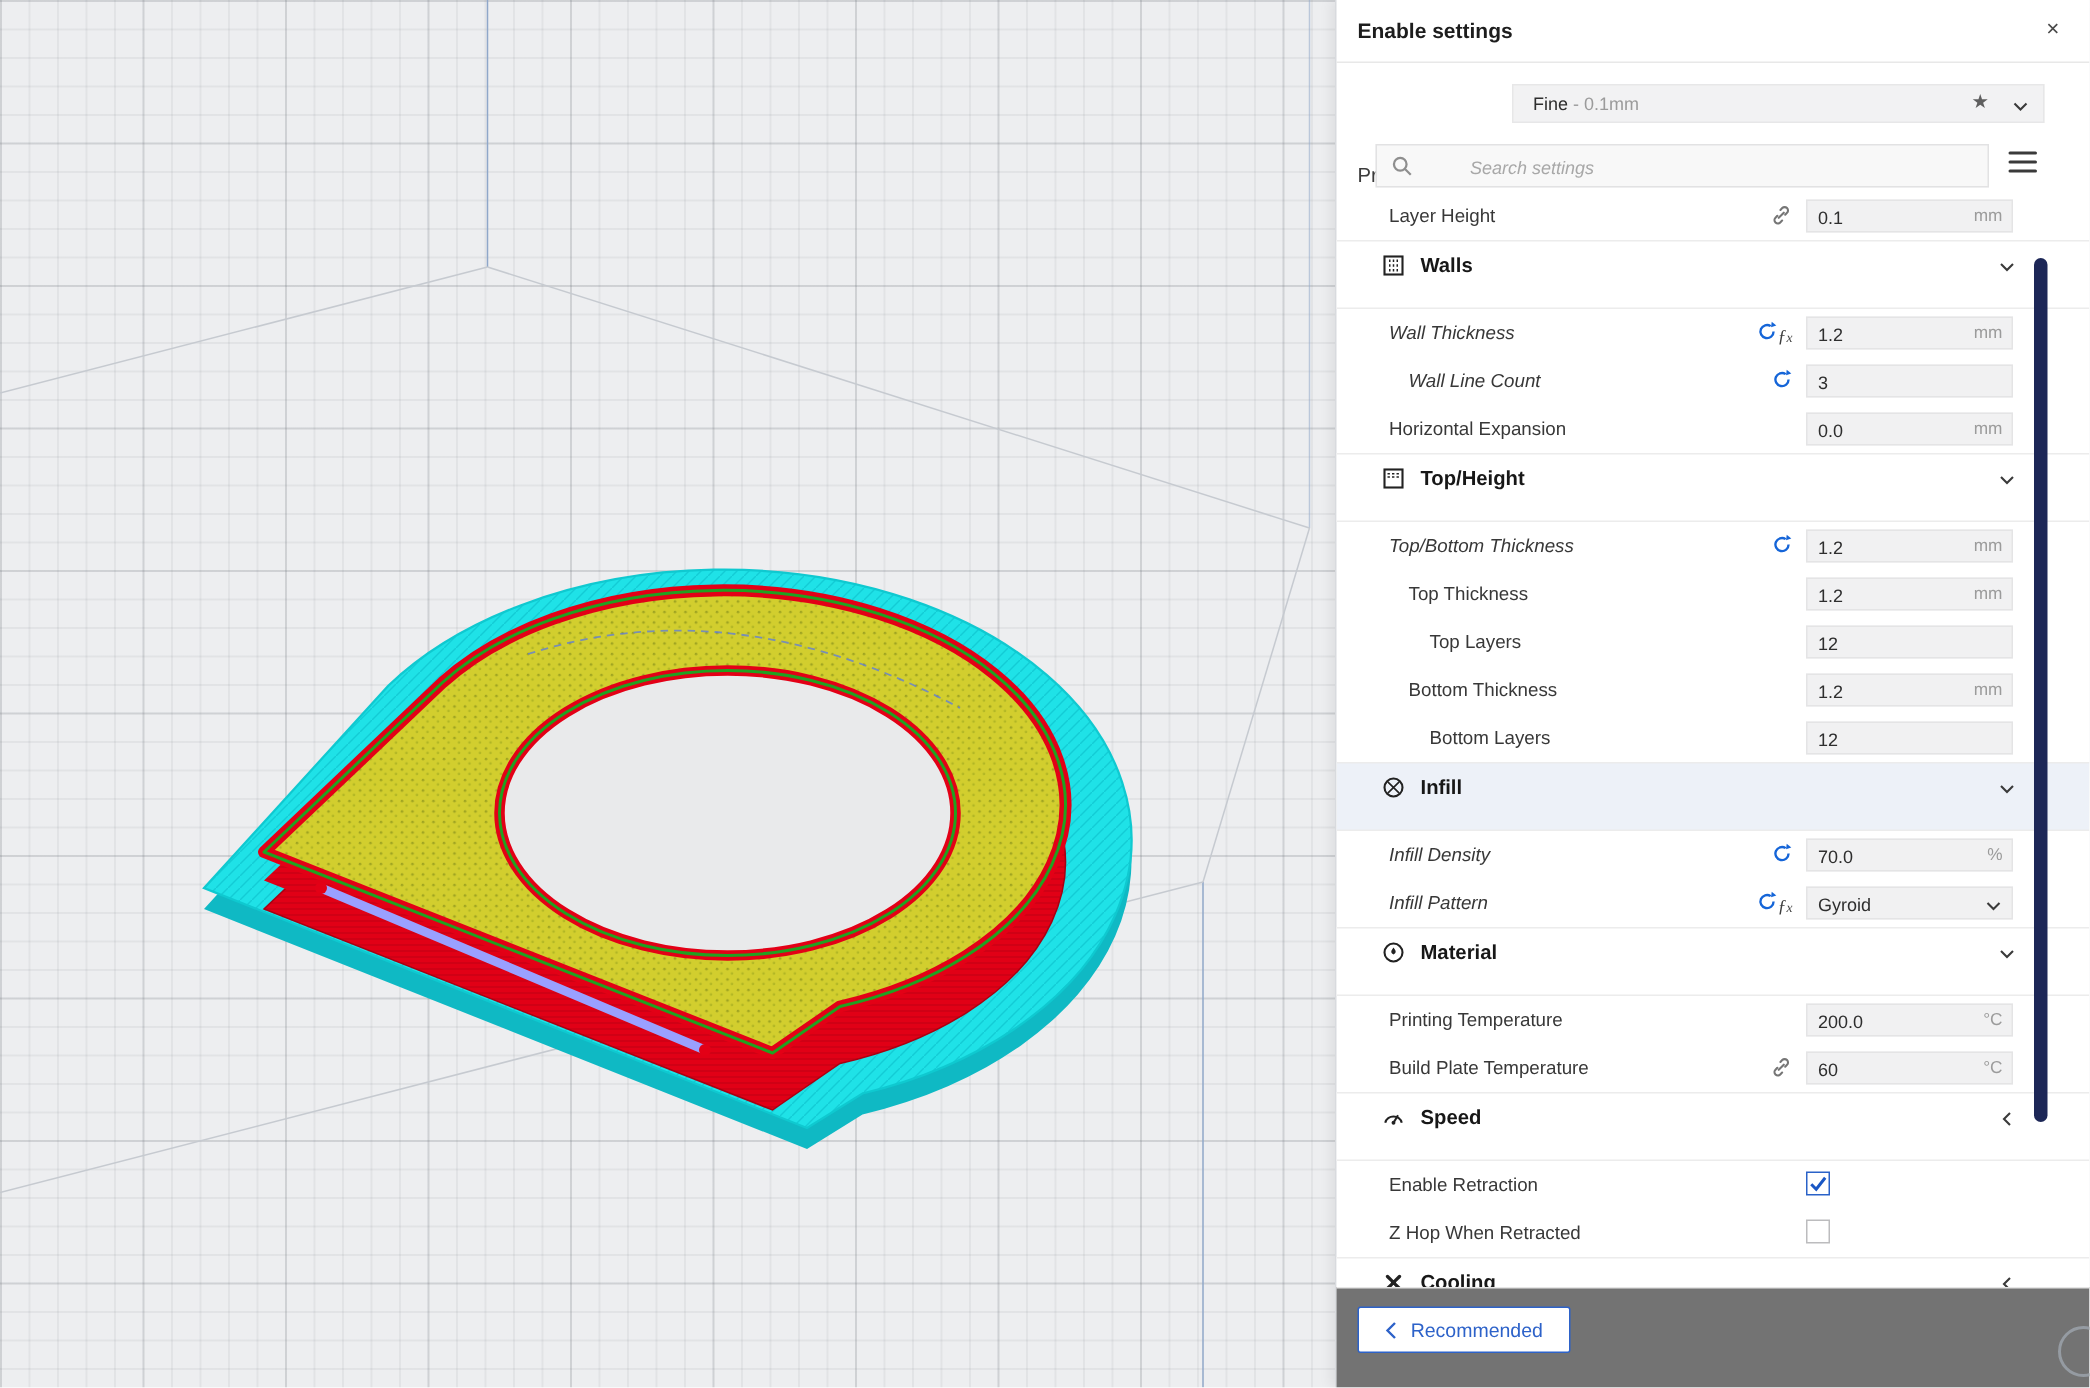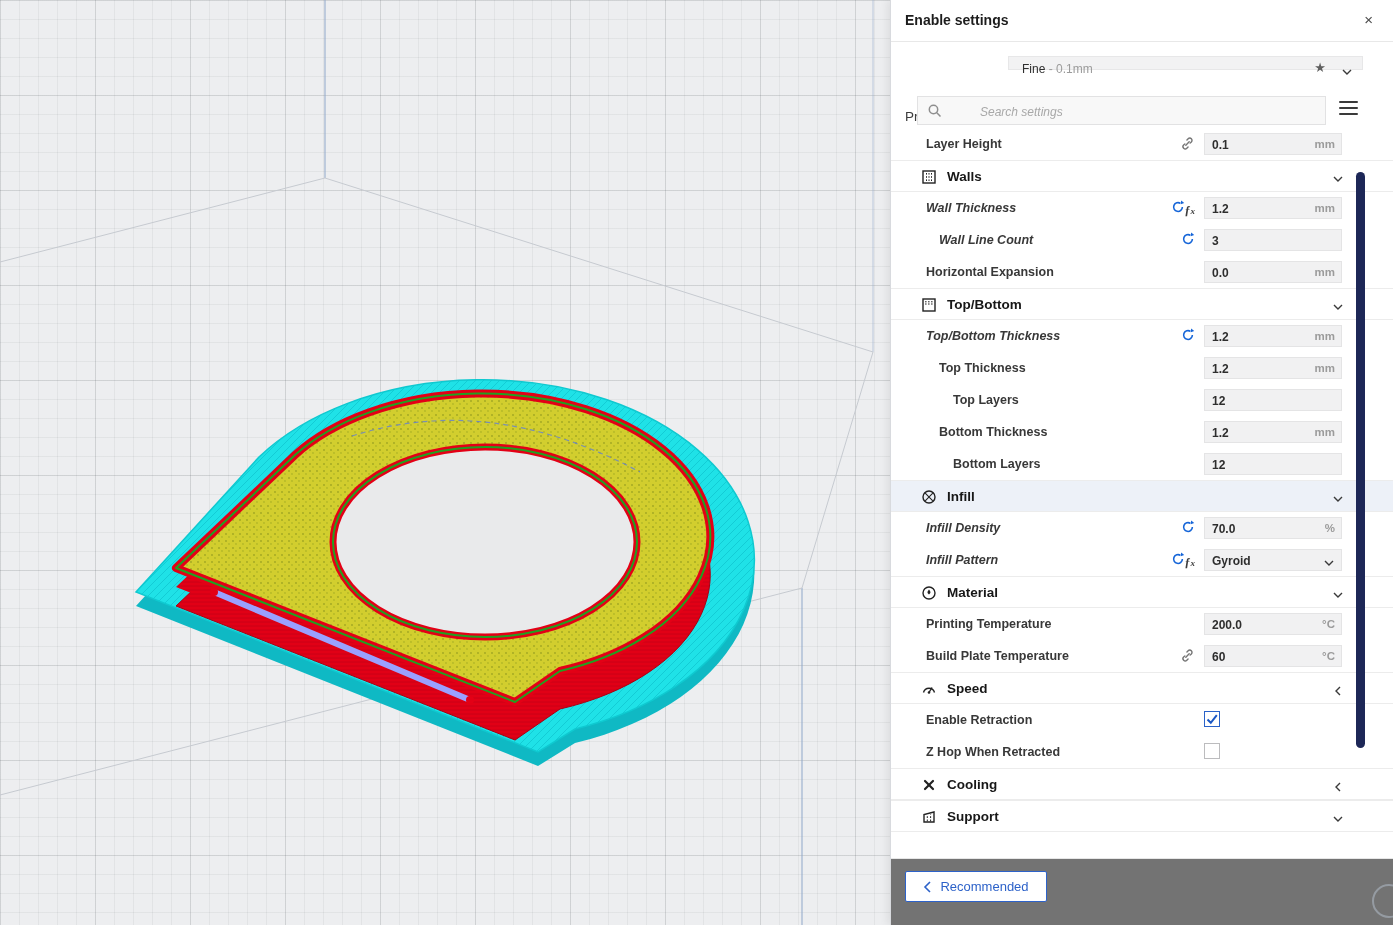--- a/index.html
+++ b/index.html
@@ -15,51 +15,51 @@
     background-size:95px 95px,95px 95px,19px 19px,19px 19px;}
   .viewport svg{position:absolute;left:0;top:0;}
   
   .panel{position:absolute;left:890px;top:0;width:503px;height:925px;background:#fff;
     border-left:1px solid #d8dade;box-shadow:-3px 0 8px rgba(0,0,0,.07);box-sizing:border-box;}
   .panel-header{position:absolute;left:0;top:0;width:100%;height:42px;border-bottom:1px solid #e8e8e8;box-sizing:border-box;}
   .panel-title{position:absolute;left:14px;top:12px;font-size:14px;font-weight:bold;color:#1d1d1d;}
   .close-btn{position:absolute;right:20px;top:12px;font-size:15px;color:#4a4a4a;cursor:pointer;line-height:16px;}
   .profile-row{position:absolute;left:0;top:56px;width:100%;height:26px;}
   .profile-label{position:absolute;left:14px;top:5px;font-size:13.5px;color:#3c3c3c;margin-top:48px;}
-  .profile-select{position:absolute;left:117px;top:0;width:355px;height:14px;background:#f2f2f3;
+  .profile-select{position:absolute;left:117px;top:0;width:355px;height:26px;background:#f2f2f3;
     border:1px solid #e7e7e8;box-sizing:border-box;cursor:pointer;}
   .profile-select .ptxt{position:absolute;left:13px;top:5px;font-size:12px;color:#2e2e2e;}
   .profile-select .psuf{color:#9b9b9b;}
   .profile-star{position:absolute;right:36px;top:3px;font-size:13px;color:#5f5f5f;}
   .profile-chev{position:absolute;right:9px;top:7px;}
   .search-row{position:absolute;left:26px;top:96px;width:409px;height:29px;background:#f8f8f8;
     border:1px solid #e2e2e3;box-sizing:border-box;}
   .search-row .mag{position:absolute;left:9px;top:6px;}
   .search-row input{position:absolute;left:36px;top:3px;width:350px;height:21px;border:none;outline:none;
     background:transparent;font-size:12px;font-style:italic;color:#555;font-family:"Liberation Sans",sans-serif;margin-left:24px;}
   .search-row input::placeholder{color:#a8a8a8;font-style:italic;}
   .hamburger{position:absolute;left:448px;top:101px;width:19px;height:17px;cursor:pointer;}
   .hamburger span{display:block;height:2.4px;background:#3a3a3a;border-radius:1px;margin-bottom:3.6px;}
   
   .settings-list{position:absolute;left:0;top:128px;width:100%;height:732px;overflow:hidden;}
-  .row{position:relative;width:100%;height:32px;box-sizing:border-box;font-weight:bold;}
+  .row{position:relative;width:100%;height:32px;box-sizing:border-box;}
   .row .lbl{position:absolute;left:35px;top:9px;font-size:12.5px;color:#383838;white-space:nowrap;}
   .row .lbl.i1{left:48px}.row .lbl.i2{left:62px}
   .row .lbl.ital{font-style:italic;}
   .row .icons{position:absolute;right:198px;top:8px;display:flex;align-items:center;}
   .valbox{position:absolute;left:313px;top:5px;width:138px;height:22px;background:#f1f1f2;
     border:1px solid #e4e4e5;box-sizing:border-box;cursor:text;}
   .valbox .val{position:absolute;left:7px;top:4px;font-size:12px;color:#2e2e2e;}
   .valbox .unit{position:absolute;right:6px;top:4px;font-size:11.5px;color:#9b9b9b;}
   .valbox.sel{cursor:pointer;}
   .valbox.sel .chev{position:absolute;right:6px;top:5px;}
   .cbx{position:absolute;left:313px;top:7px;width:16px;height:16px;background:#fff;box-sizing:border-box;cursor:pointer;}
   .cbx.on{border:1px solid #2a62c8;}
   .cbx.off{border:1px solid #bcbcbe;}
-  .catrow{position:relative;width:100%;height:32px;border-top:1px solid #ececec;border-bottom:1px solid #ececec;
+  .catrow{position:relative;width:100%;height:46px;border-top:1px solid #ececec;border-bottom:1px solid #ececec;
     box-sizing:border-box;cursor:pointer;background:#fff;}
   .catrow.hl{background:#edf1f8;padding-left:24px;}
   .catrow .cicon{position:absolute;left:30px;top:8px;}
   .catrow .clbl{position:absolute;left:56px;top:8px;font-size:13.5px;font-weight:bold;color:#171717;}
   .catrow .cchev{position:absolute;right:49px;top:10px;}
   .fxtxt{font-size:12px;color:#3e3e3e;font-style:italic;font-family:"Liberation Serif",serif;}
   .fxtxt i{font-size:9px;}
   
   .scrollbar{position:absolute;left:465px;top:172px;width:9px;height:576px;background:#1d2757;border-radius:4.5px;cursor:pointer;}
   
@@ -229,21 +229,21 @@
         <div class="valbox">
           <span class="val">0.0</span>
           <span class="unit">mm</span>
         </div>
       </div>
       <div class="catrow">
         <span class="cicon"><svg width="16" height="16" viewBox="0 0 16 16">
             <rect x="2" y="2" width="12" height="12" fill="none" stroke="#222" stroke-width="1.4"></rect>
             <path d="M4 4.8h8 M4 7h8" stroke="#222" stroke-width="1" stroke-dasharray="1.6 1.4"></path>
           </svg></span>
-        <span class="clbl">Top/Bottom</span>
+        <span class="clbl">Top/Height</span>
         <span class="cchev"><svg width="12" height="12" viewBox="0 0 12 12">
             <path d="M2 4l4 4 4-4" fill="none" stroke="#3a3a3a" stroke-width="1.4"></path>
           </svg></span>
       </div>
       <div class="row">
         <span class="lbl ital">Top/Bottom Thickness</span>
         <span class="icons">
           <span><svg width="14" height="14" viewBox="0 0 16 16">
               <path d="M13 8a5 5 0 11-2.2-4.1" fill="none" stroke="#1565d8" stroke-width="1.8"></path>
               <path d="M11.6 0.6l-0.5 4.2 4-1.3z" fill="#1565d8"></path>

